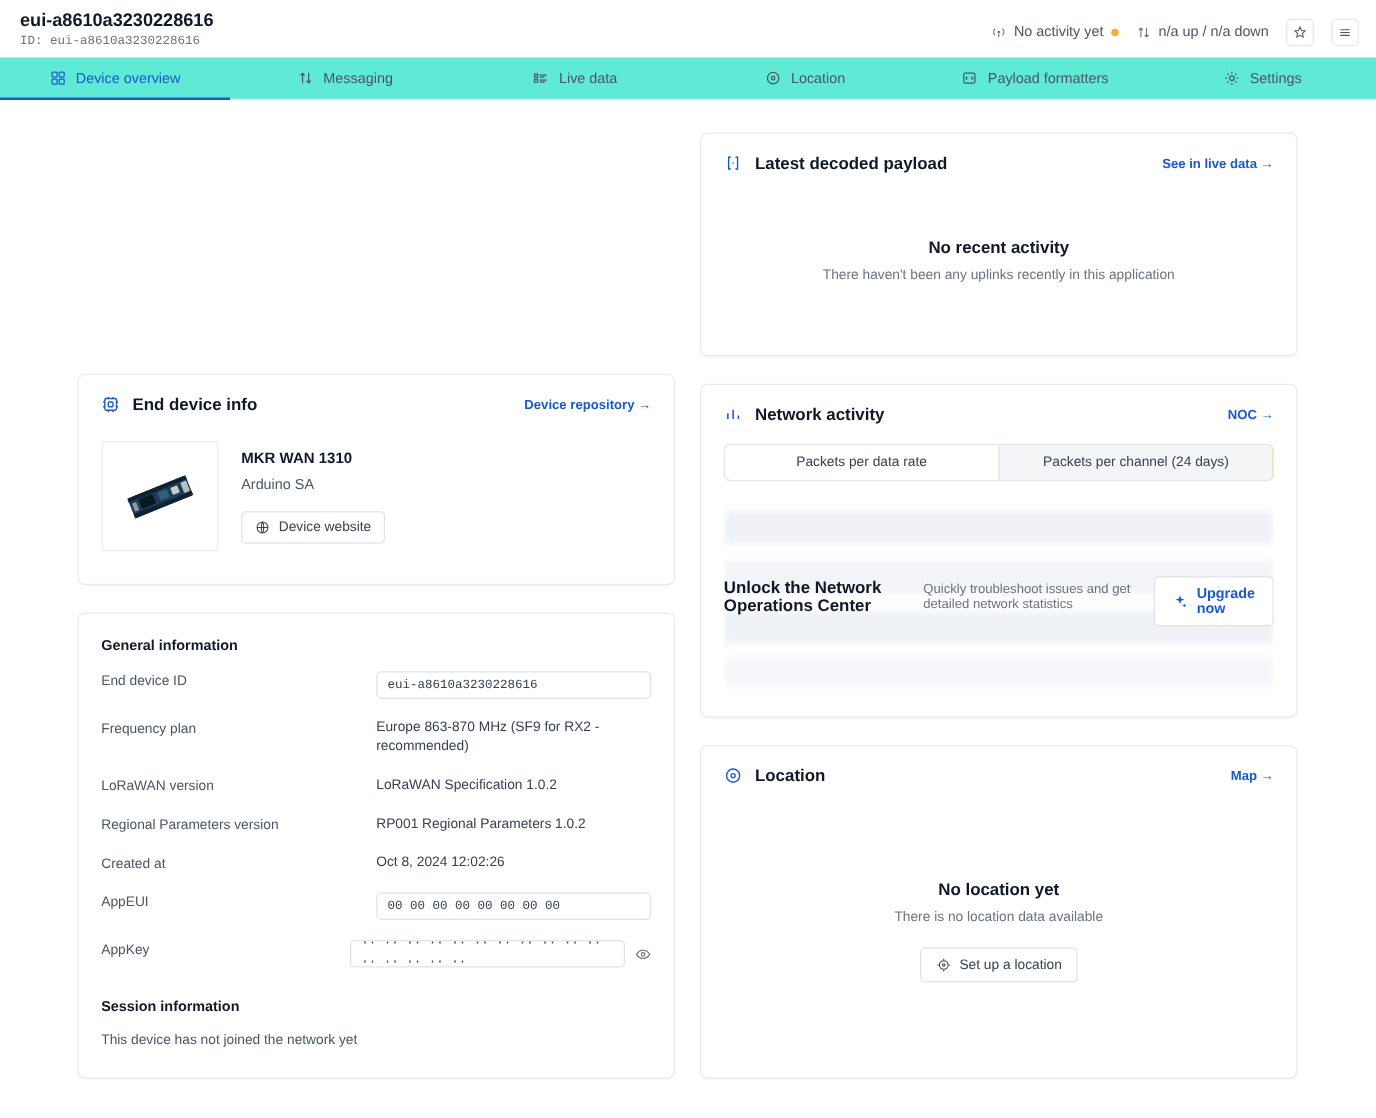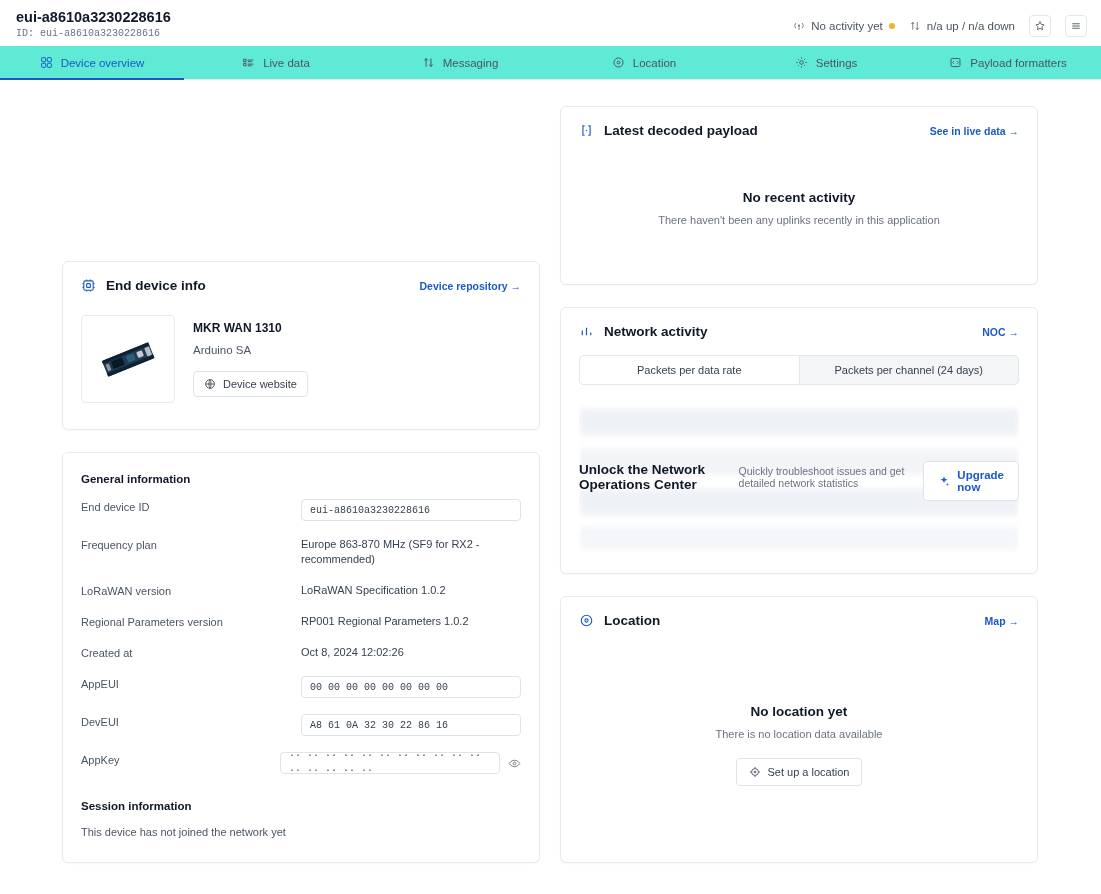--- a/index.html
+++ b/index.html
@@ -325,64 +325,64 @@
     <span>
       <svg width="13" height="13" viewBox="0 0 16 16" fill="none" stroke="currentColor" stroke-width="1.2">
         <rect x="2" y="2" width="5" height="5" rx="1"></rect>
           <rect x="9" y="2" width="5" height="5" rx="1"></rect>
         <rect x="2" y="9" width="5" height="5" rx="1"></rect>
           <rect x="9" y="9" width="5" height="5" rx="1"></rect>
       </svg>
     </span>
     <span class="tlabel">Device overview</span>
   </div>
+  <div class="tab tab-w-msg">
+    <span>
+      <svg width="13" height="13" viewBox="0 0 16 16" fill="none" stroke="currentColor" stroke-width="1.2">
+        <path d="M5 13V3M5 3L3 5.5M5 3l2 2.5"></path>
+          <path d="M11 3v10M11 13l-2-2.5M11 13l2-2.5"></path>
+      </svg>
+    </span>
+    <span class="tlabel">Messaging</span>
+  </div>
   <div class="tab tab-w-live">
     <span>
       <svg width="13" height="13" viewBox="0 0 16 16" fill="none" stroke="currentColor" stroke-width="1.2">
         <path d="M2 4h3v3H2zM2 9h3v3H2z"></path>
           <path d="M7 5h7M7 7h5M7 10h7M7 12h5"></path>
       </svg>
     </span>
     <span class="tlabel">Live data</span>
   </div>
-  <div class="tab tab-w-msg">
-    <span>
-      <svg width="13" height="13" viewBox="0 0 16 16" fill="none" stroke="currentColor" stroke-width="1.2">
-        <path d="M5 13V3M5 3L3 5.5M5 3l2 2.5"></path>
-          <path d="M11 3v10M11 13l-2-2.5M11 13l2-2.5"></path>
-      </svg>
-    </span>
-    <span class="tlabel">Messaging</span>
-  </div>
   <div class="tab tab-w-loc">
     <span>
       <svg width="13" height="13" viewBox="0 0 16 16" fill="none" stroke="currentColor" stroke-width="1.2">
         <circle cx="8" cy="8" r="5.6"></circle>
           <circle cx="8" cy="8" r="1.7"></circle>
       </svg>
     </span>
     <span class="tlabel">Location</span>
   </div>
+  <div class="tab tab-w-pay">
+    <span>
+      <svg width="13" height="13" viewBox="0 0 16 16" fill="none" stroke="currentColor" stroke-width="1.2">
+        <rect x="2.5" y="3" width="11" height="10" rx="1.5"></rect>
+          <path d="M6 6.5L4.5 8 6 9.5M10 6.5L11.5 8 10 9.5"></path>
+      </svg>
+    </span>
+    <span class="tlabel">Payload formatters</span>
+  </div>
   <div class="tab tab-w-set">
     <span>
       <svg width="13" height="13" viewBox="0 0 16 16" fill="none" stroke="currentColor" stroke-width="1.2">
         <circle cx="8" cy="8" r="2.2"></circle>
         <path d="M8 1.6v1.6M8 12.8v1.6M1.6 8h1.6M12.8 8h1.6M3.6 3.6l1.1 1.1M11.3 11.3l1.1 1.1M12.4 3.6l-1.1 1.1M4.7 11.3l-1.1 1.1"></path>
       </svg>
     </span>
     <span class="tlabel">Settings</span>
-  </div>
-  <div class="tab tab-w-pay">
-    <span>
-      <svg width="13" height="13" viewBox="0 0 16 16" fill="none" stroke="currentColor" stroke-width="1.2">
-        <rect x="2.5" y="3" width="11" height="10" rx="1.5"></rect>
-          <path d="M6 6.5L4.5 8 6 9.5M10 6.5L11.5 8 10 9.5"></path>
-      </svg>
-    </span>
-    <span class="tlabel">Payload formatters</span>
   </div>
 </div>
 
 <div class="content">
 
   <div class="col col-left">
 
     <div class="card">
       <div class="card-head">
         <div class="card-head-title">
@@ -461,26 +461,20 @@
         </div>
 
 
         <div class="row">
           <div class="k">AppEUI</div>
           <div class="v">
             <div class="field">00 00 00 00 00 00 00 00</div>
           </div>
         </div>
 
-        <div class="row">
-          <div class="k">DevEUI</div>
-          <div class="v">
-            <div class="field">A8 61 0A 32 30 22 86 16</div>
-          </div>
-        </div>
 
         <div class="row">
           <div class="k">AppKey</div>
           <div class="v field-wrap">
             <div class="field">·· ·· ·· ·· ·· ·· ·· ·· ·· ·· ·· ·· ·· ·· ·· ··</div>
             <span class="eye">
               <svg width="13" height="13" viewBox="0 0 16 16" fill="none" stroke="currentColor" stroke-width="1.1">
                 <path d="M1.5 8S4 4 8 4s6.5 4 6.5 4-2.5 4-6.5 4-6.5-4-6.5-4z"></path>
                   <circle cx="8" cy="8" r="1.7"></circle>
               </svg>

